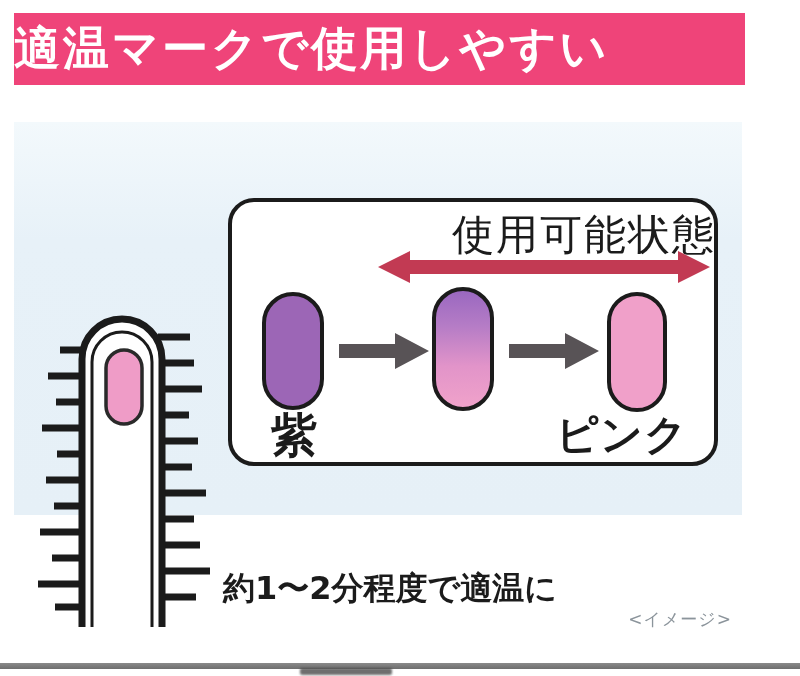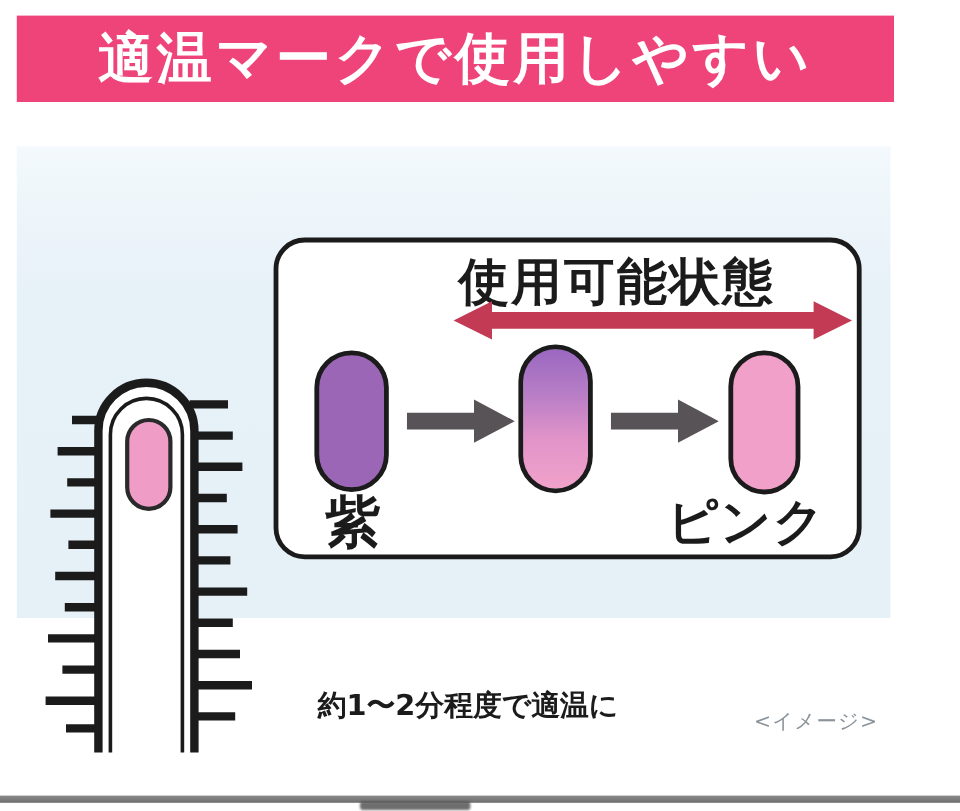--- a/index.html
+++ b/index.html
@@ -4,68 +4,68 @@
 <style>
   * { margin: 0; padding: 0; box-sizing: border-box; }
   html, body { width: 800px; height: 676px; }
   body { font-family: "DejaVu Sans", "Liberation Sans", sans-serif; background: #ffffff; }
   #stage { position: relative; width: 800px; height: 676px; background: #ffffff; overflow: hidden; }
 
   
   .banner {
     position: absolute; left: 14px; top: 13px; width: 731px; height: 72px;
     background: #ef4479; color: #ffffff;
-    display: flex; align-items: center; justify-content: center;
+    display: flex; align-items: center; justify-content: flex-start;
     font-size: 46px; font-weight: bold; letter-spacing: 3px;
   }
 
   
   .panel {
     position: absolute; left: 14px; top: 122px; width: 728px; height: 393px;
     background: linear-gradient(180deg, #f3f9fc 0%, #e7f1f8 30%, #e6f0f7 100%);
   }
 
   
   .brush-svg { position: absolute; left: 15px; top: 133px; }
 
   
   .diagram-box {
     position: absolute; left: 228px; top: 198px; width: 490px; height: 268px;
     background: #ffffff; border: 4px solid #1b1b1b; border-radius: 26px;
   }
   .diagram-title {
     position: absolute; left: 150px; top: 5px; width: 334px;
-    text-align: left; font-size: 42px; font-weight: bold; color: #1b1b1b;
+    text-align: right; font-size: 42px; font-weight: normal; color: #1b1b1b;
     letter-spacing: 2px; white-space: nowrap;
   }
   .range-arrow { position: absolute; left: 144px; top: 46px; }
   .flow-arrow-1 { position: absolute; left: 107px; top: 130px; }
   .flow-arrow-2 { position: absolute; left: 277px; top: 130px; }
 
   .pill { position: absolute; border: 4px solid #1b1b1b; border-radius: 34px; }
   .pill-purple   { left: 30px;  top: 90px; width: 62px; height: 118px; background: #9c66b6; }
   .pill-gradient { left: 200px; top: 85px; width: 62px; height: 124px;
                    background: linear-gradient(180deg, #9a68c0 0%, #b57cc6 30%, #e294c9 65%, #f0a2ca 100%); }
   .pill-pink     { left: 375px; top: 90px; width: 60px; height: 120px; background: #f0a0c9; }
 
   .state-label { position: absolute; font-weight: bold; color: #1b1b1b; line-height: 1; }
   .label-purple { left: 18px; top: 210px; width: 88px; text-align: center; font-size: 46px; }
   .label-pink   { left: 312px; top: 212px; width: 156px; text-align: center; font-size: 42px; letter-spacing: 1px; }
 
   
   .panel-caption {
-    position: absolute; left: 590px; top: 468px; width: 128px;
+    position: absolute; left: 590px; top: 486px; width: 128px;
     text-align: right; font-size: 17px; color: #8b949b; letter-spacing: 1px;
   }
 
   
   .footer-note {
     position: absolute; left: 0; top: 566px; width: 780px;
     text-align: center; color: #1b1b1b; font-weight: bold;
-    font-size: 24px; line-height: 44px;
+    font-size: 32px; line-height: 44px;
   }
 
   
   .bottom-bar {
     position: absolute; left: 0; top: 663px; width: 800px; height: 6px;
     background: linear-gradient(180deg, #8a8a8a 0%, #6e6e6e 100%);
   }
   .cropped-fragment {
     position: absolute; left: 300px; top: 668px; width: 92px; height: 7px;
     background: #4a4a4a; opacity: .8; border-radius: 2px; filter: blur(1px);

